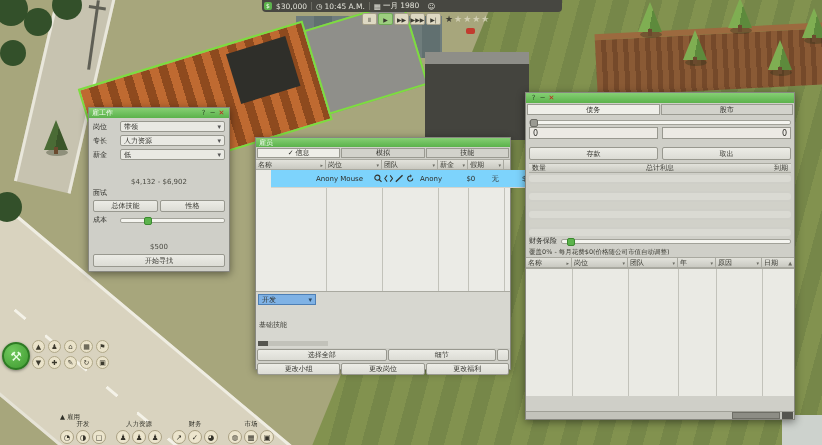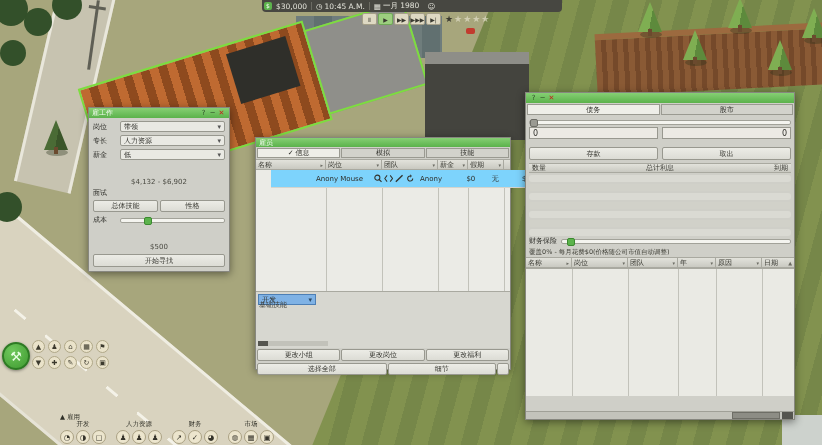--- a/index.html
+++ b/index.html
@@ -77,21 +77,21 @@
   .tab.active{background:#eeeee8;}
   .gridbody{position:relative;background:#ebebe6;border-bottom:1px solid #a9a9a0;}
   .vline{position:absolute;top:0;bottom:0;width:1px;background:#c2c2ba;}
   .erow{position:absolute;left:15px;top:0;height:18px;width:100%;display:flex;align-items:center;border-bottom:1px solid #d4d4cd;background:#7dd3fc;padding-left:42px;}
   .ecell{padding:0 3px;overflow:hidden;white-space:nowrap;}
   .roleicons{display:flex;gap:2px;align-items:center;}
   .roleicons svg{display:block;}
   .filterarea{position:relative;height:56px;background:#d7d7d0;}
   .bluedd{position:absolute;left:2px;top:2px;width:58px;height:11px;background:#7fb2e5;border:1px solid #4d7fb5;display:flex;align-items:center;padding:0 3px;font-size:7px;cursor:pointer;}
   .bluedd .cv{margin-left:auto;color:#2c4a66;}
-  .fcap{position:absolute;left:3px;top:8px;color:#3c3c35;}
+  .fcap{position:absolute;left:3px;top:28px;color:#3c3c35;}
   .mini-sb{position:absolute;left:2px;bottom:2px;width:70px;height:5px;background:#c2c2ba;}
   .mini-sb .th{width:10px;height:5px;background:#55554f;}
   .btnrow{display:flex;gap:1px;padding:1px;}
   .btnrow .btn{height:12px;font-size:7px;}
 
   
   #bankWin{left:525px;top:92px;width:270px;height:328px;z-index:20;}
   .banktabs{display:flex;gap:1px;padding:1px;}
   .banktabs .tab{height:11px;}
   .bpad{padding:2px 3px 0 3px;}
@@ -344,28 +344,28 @@
       <div class="bluedd">
         <span>开发</span>
         <span class="cv">▾</span>
       </div>
       <div class="fcap">基础技能</div>
       <div class="mini-sb">
           <div class="th"></div>
         </div>
     </div>
     <div class="btnrow">
+      <div class="btn" style="flex:1.2;">选择全部</div>
+      <div class="btn" style="flex:1;">细节</div>
+      <div class="btn" style="width:12px;"></div>
+    </div>
+    <div class="btnrow">
       <div class="btn" style="flex:1;">更改小组</div>
       <div class="btn" style="flex:1;">更改岗位</div>
       <div class="btn" style="flex:1;">更改福利</div>
-    </div>
-    <div class="btnrow">
-      <div class="btn" style="flex:1.2;">选择全部</div>
-      <div class="btn" style="flex:1;">细节</div>
-      <div class="btn" style="width:12px;"></div>
     </div>
   </div>
 
   <div class="win" id="bankWin">
     <div class="tbar">
       <span class="wbtn">?</span>
       <span class="wbtn">─</span>
       <span class="wbtn close">✕</span>
     </div>
     <div class="banktabs">

